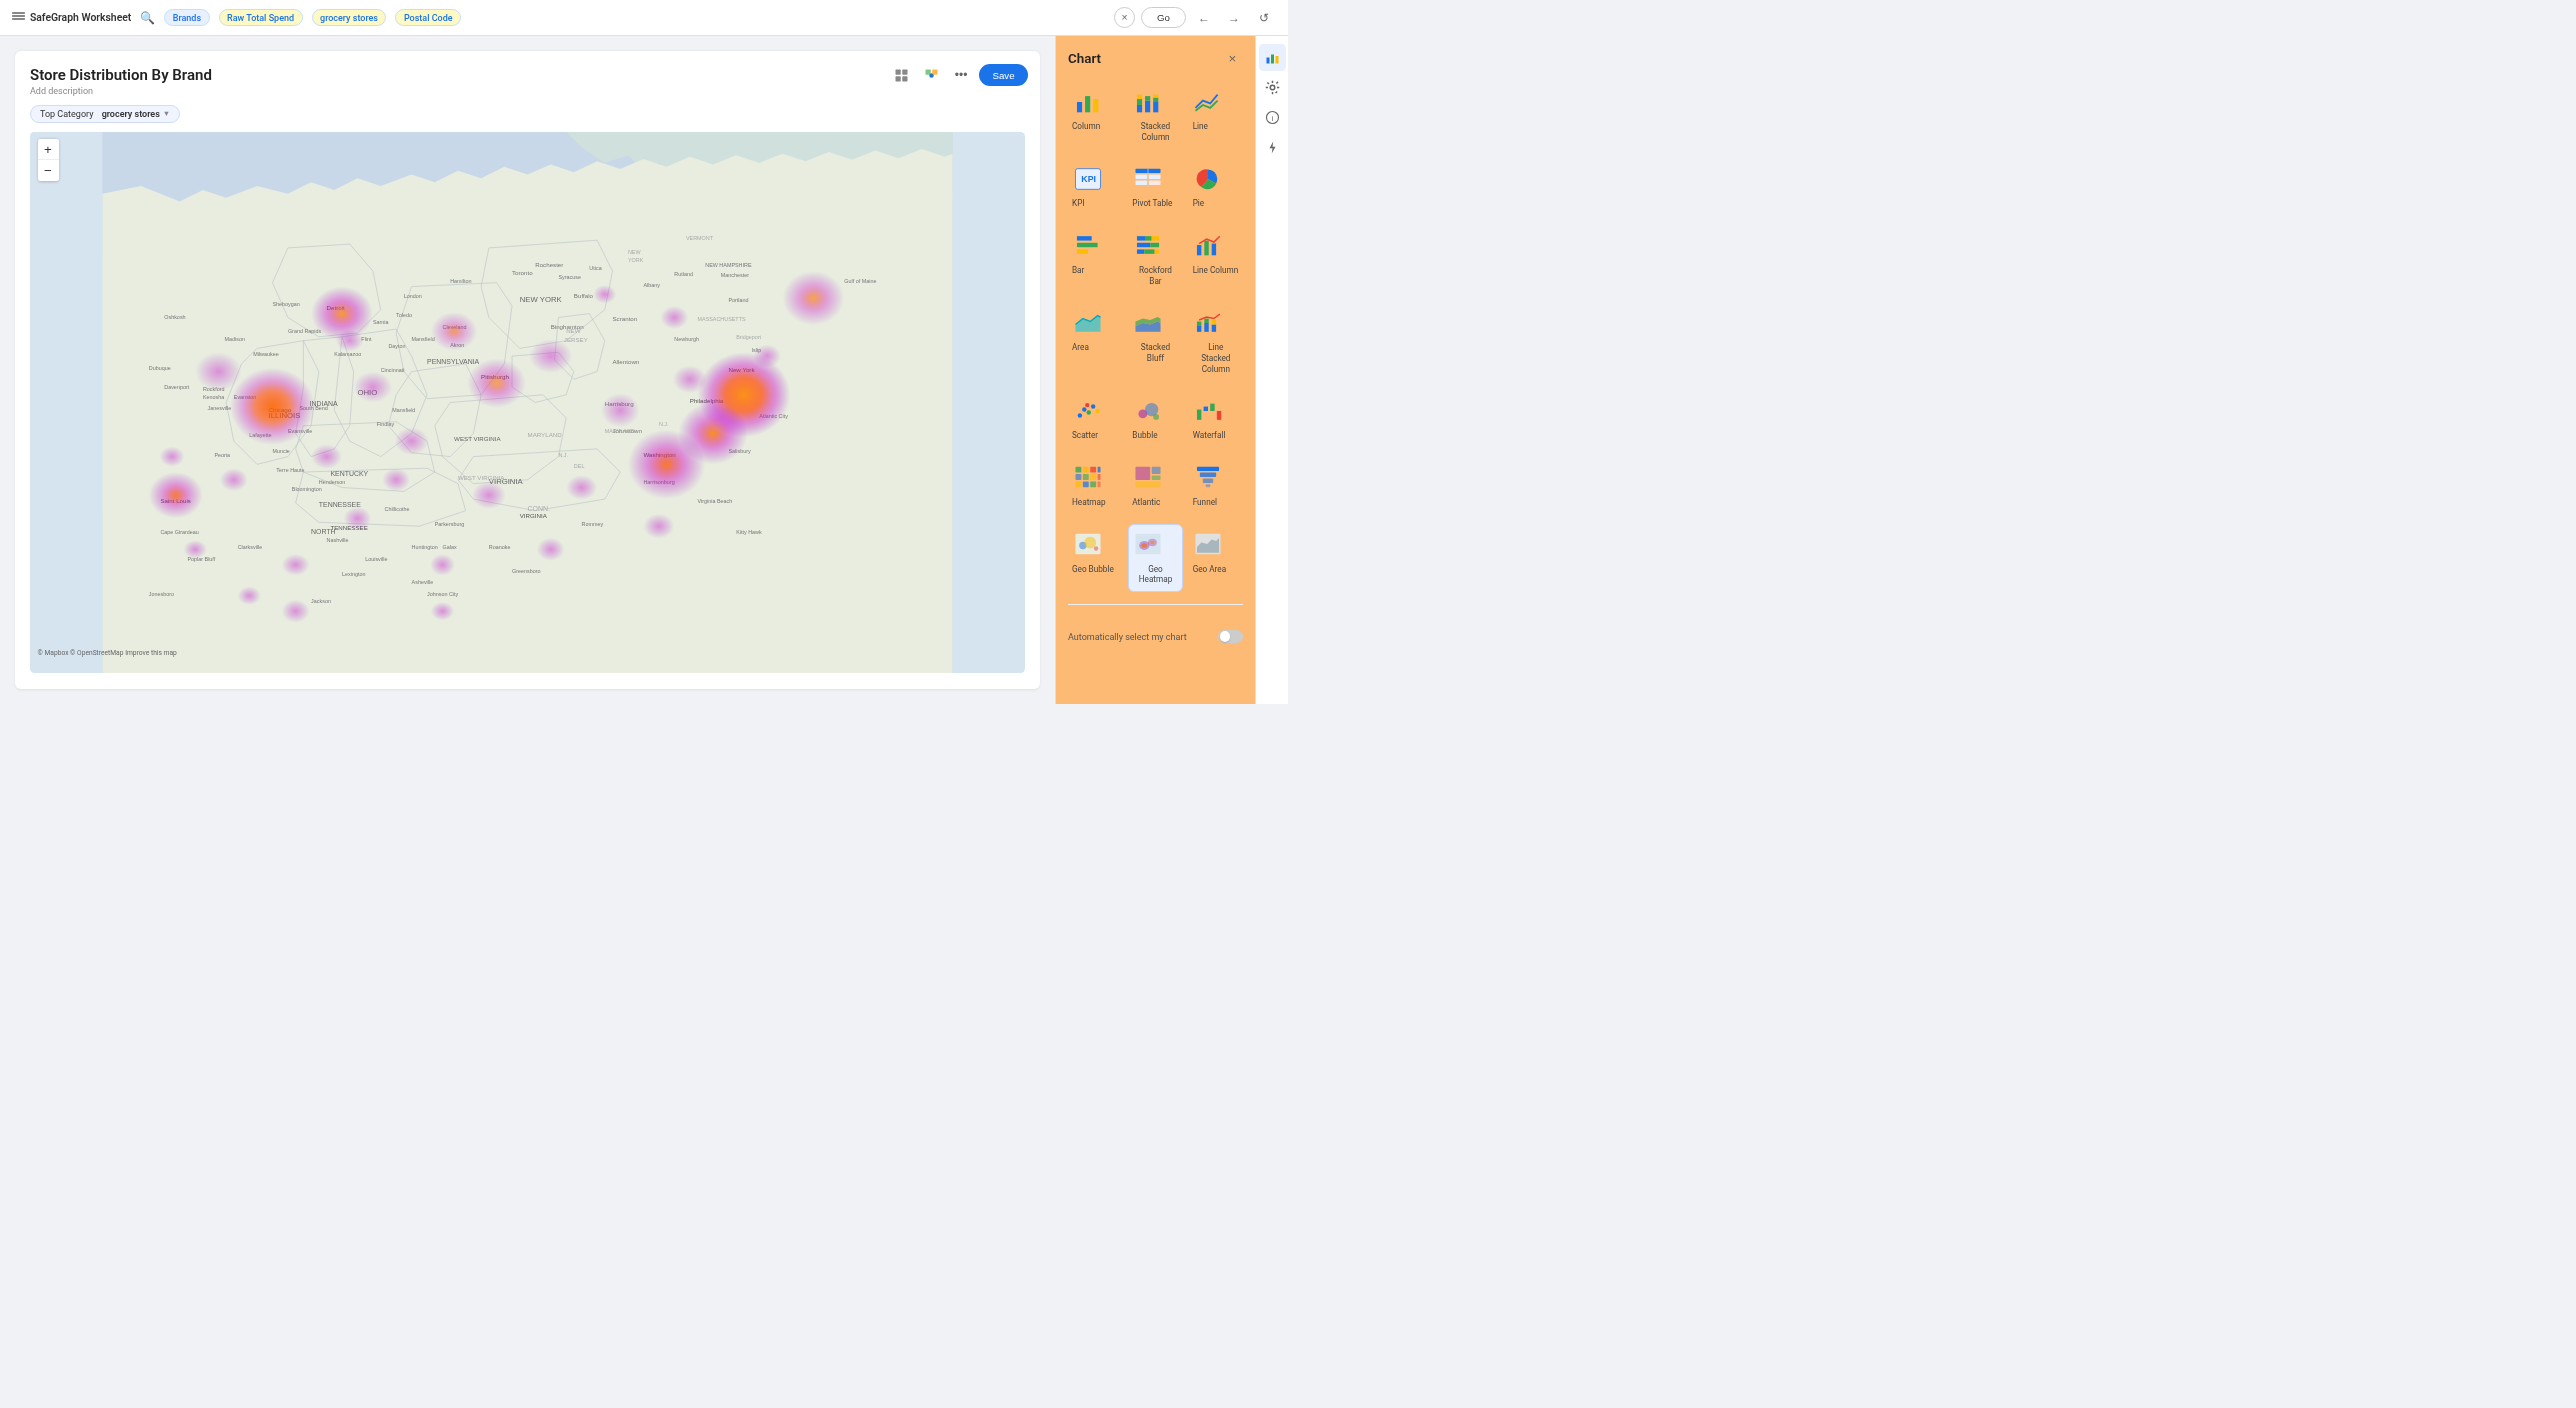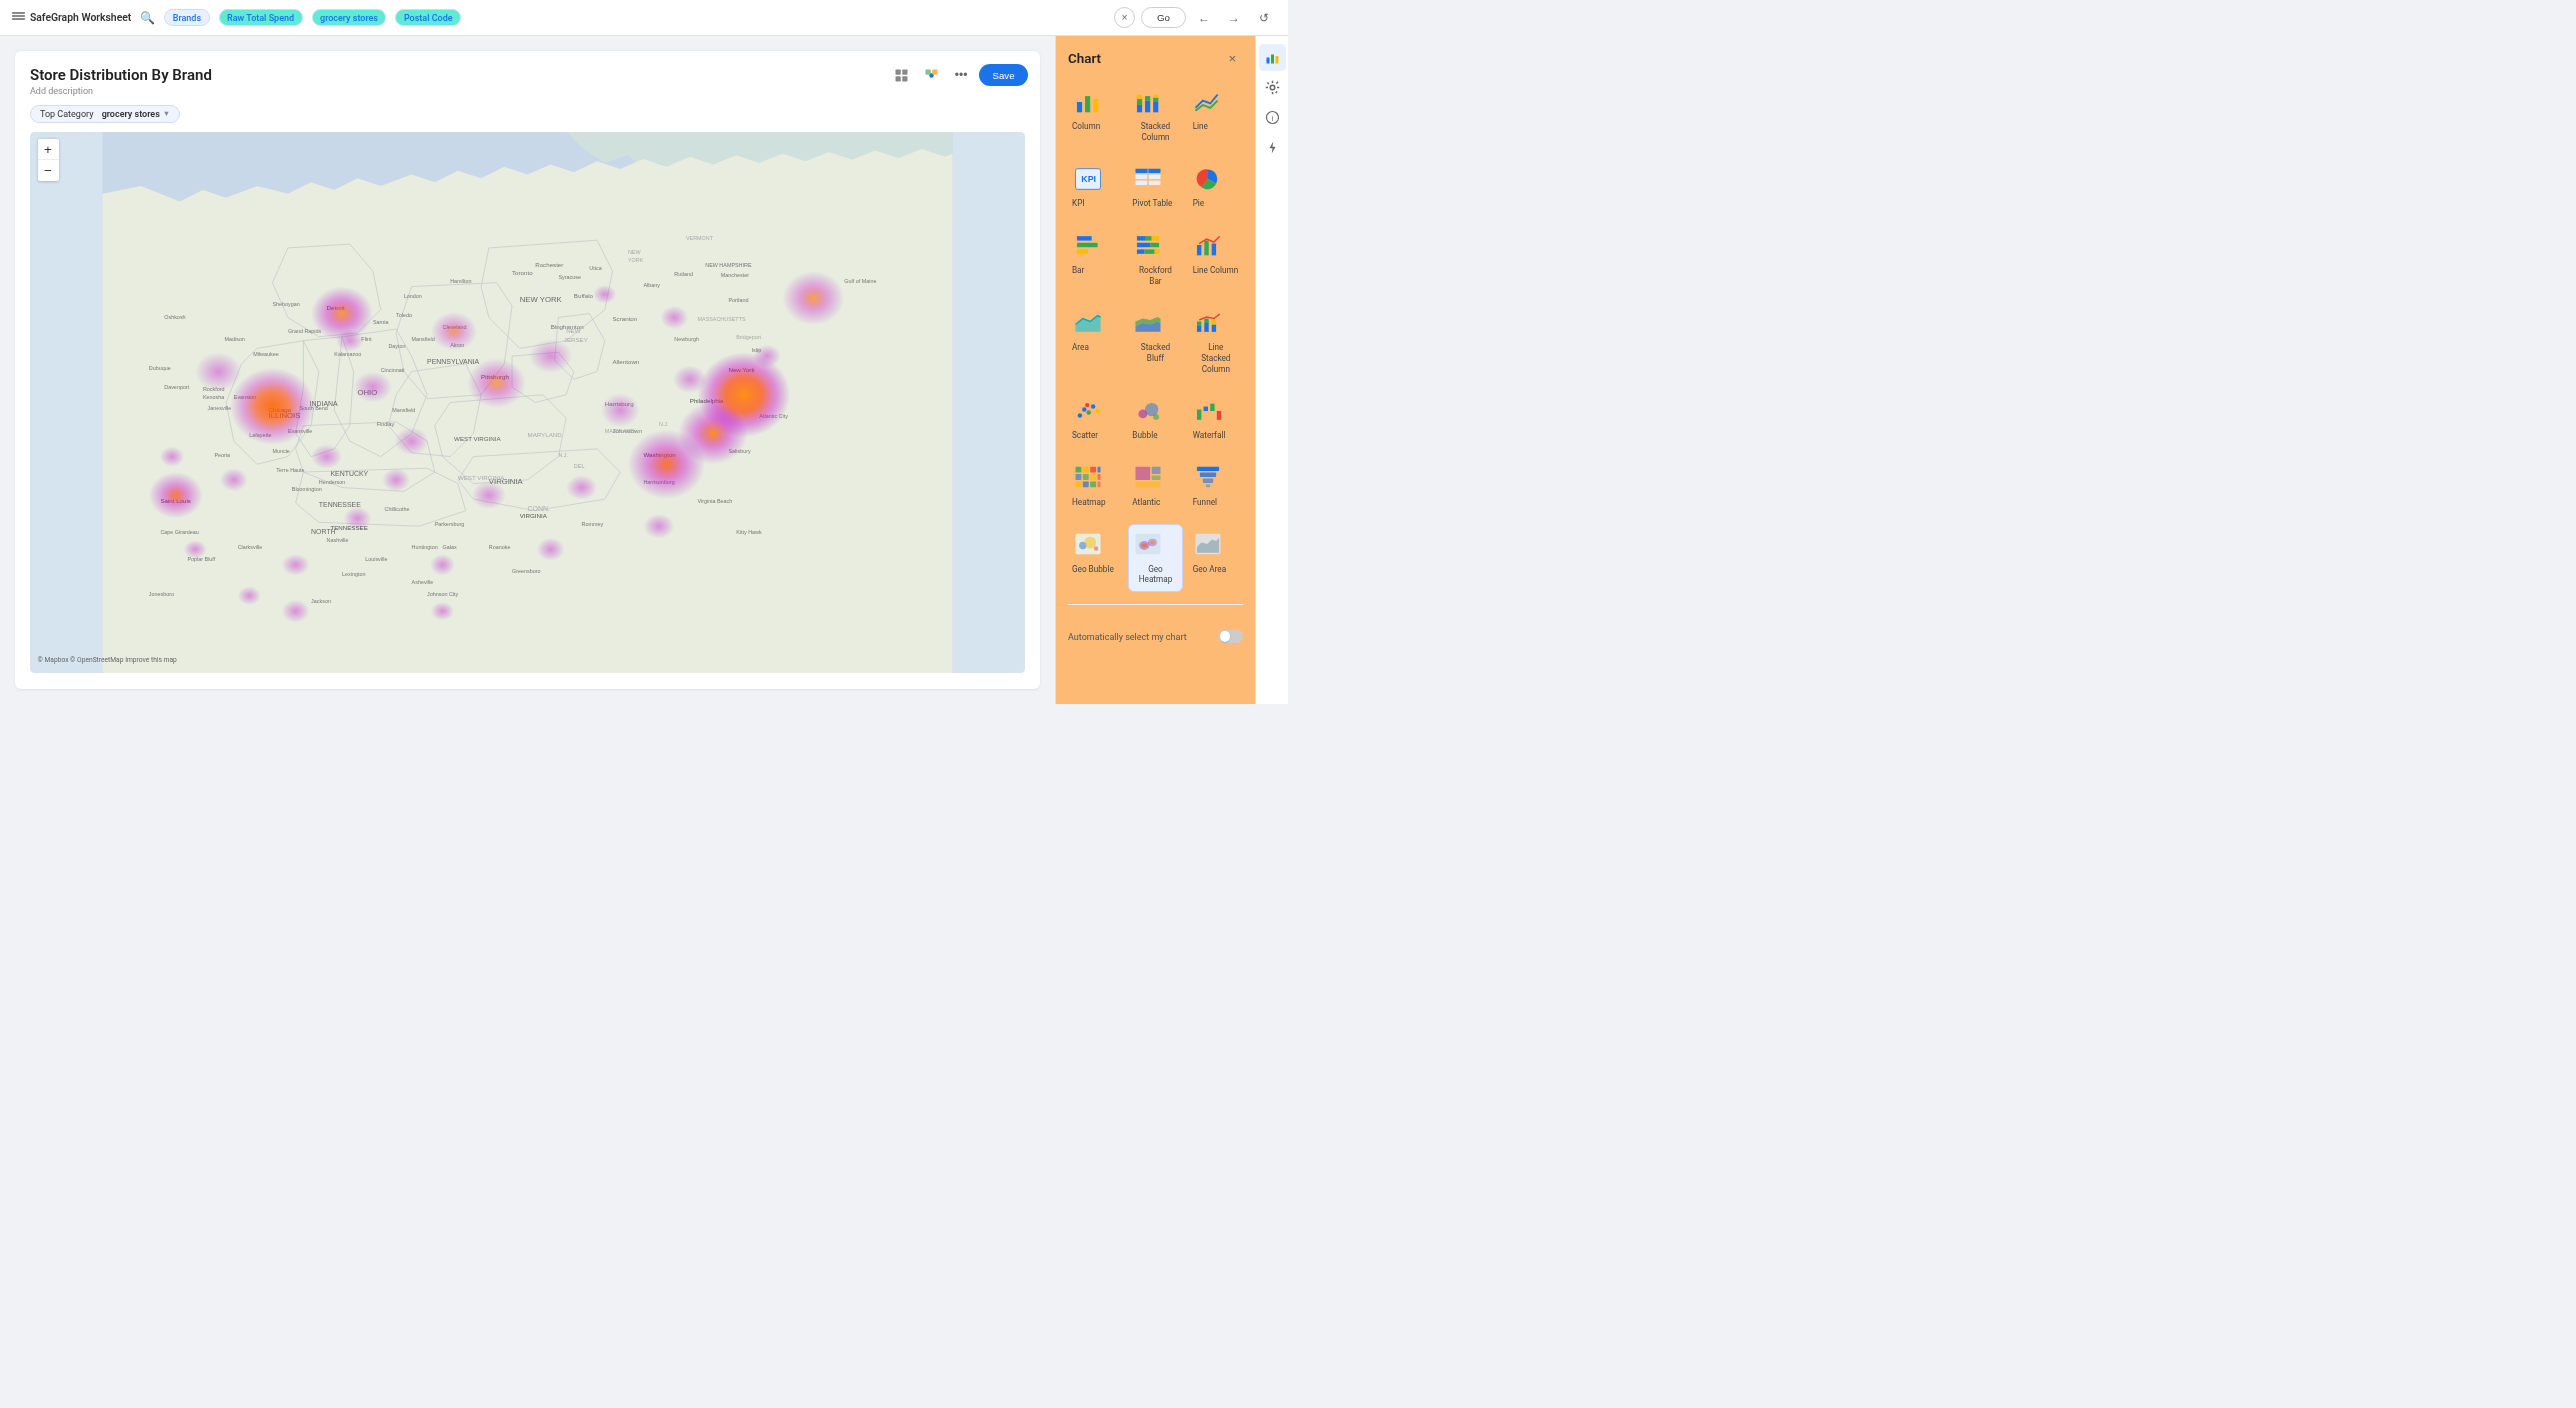--- a/index.html
+++ b/index.html
@@ -4,21 +4,21 @@
   <style>
     * { box-sizing: border-box; margin: 0; padding: 0; }
     body { font-family: -apple-system, BlinkMacSystemFont, 'Segoe UI', Roboto, sans-serif; background: #f0f2f5; width: 1288px; height: 704px; overflow: hidden; font-size: 9.7px; }
 
     
     #topbar { display: flex; align-items: center; background: #fff; border-bottom: 0.7px solid #e0e0e0; height: 36px; padding: 0 12px; gap: 9px; justify-content: flex-end; }
     #topbar .logo { display: flex; align-items: center; gap: 4.5px; font-weight: 600; font-size: 10.4px; color: #333; white-space: nowrap; }
     #topbar .logo-icon { width: 13.4px; height: 10.4px; display: flex; flex-direction: column; gap: 1.5px; }
     #topbar .logo-icon span { display: block; background: #888; height: 1.5px; border-radius: 0.7px; }
     #topbar .search-icon { color: #888; font-size: 12px; }
-    .tag { background: #5eead4; color: #1a73e8; border: 0.7px solid #c5dffa; border-radius: 12px; padding: 2.2px 7.5px; font-size: 9px; font-weight: 500; cursor: pointer; white-space: nowrap; }
+    .tag { background: #fef9c3; color: #1a73e8; border: 0.7px solid #c5dffa; border-radius: 12px; padding: 2.2px 7.5px; font-size: 9px; font-weight: 500; cursor: pointer; white-space: nowrap; }
     .tag.dark { background: #e8f0fe; }
     .topbar-right { margin-left: auto; display: flex; align-items: center; gap: 6px; }
     .clear-btn { width: 21px; height: 21px; border-radius: 50%; border: 0.7px solid #ccc; background: #fff; cursor: pointer; display: flex; align-items: center; justify-content: center; font-size: 10.4px; color: #666; }
     .go-btn { background: #fff; border: 0.7px solid #ccc; border-radius: 15px; padding: 3.7px 15px; font-size: 9.7px; cursor: pointer; font-weight: 500; color: #333; }
     .nav-btn { width: 24px; height: 24px; border: none; background: none; cursor: pointer; color: #666; font-size: 12px; display: flex; align-items: center; justify-content: center; }
 
     
     #main { display: flex; height: calc(704px - 36px); }
     #content { flex: 1; padding: 15px; overflow: hidden; }
     #right-panel { width: 233px; background: #fdba74; border-left: 0.7px solid #e0e0e0; display: flex; flex-direction: direction; }
@@ -42,21 +42,21 @@
 
     
     .map-zoom { position: absolute; top: 7.5px; left: 7.5px; z-index: 10; display: flex; flex-direction: column; background: #fff; border-radius: 3px; box-shadow: 0 0.7px 3px rgba(0,0,0,0.2); overflow: hidden; }
     .map-zoom button { width: 21px; height: 21px; border: none; background: #fff; cursor: pointer; font-size: 13.4px; color: #333; border-bottom: 0.7px solid #eee; }
     .map-zoom button:last-child { border-bottom: none; }
 
     
     .map-svg { width: 100%; height: 100%; }
 
     
-    .map-attr { position: absolute; bottom: 9px; left: 7.5px; font-size: 6.7px; color: #666; }
+    .map-attr { position: absolute; bottom: 16px; left: 7.5px; font-size: 6.7px; color: #666; }
 
     
     .chart-panel-header { display: flex; align-items: center; justify-content: space-between; margin-bottom: 12px; }
     .chart-panel-title { font-size: 13.4px; font-weight: 600; color: #222; }
     .chart-close-btn { width: 21px; height: 21px; border: none; background: none; cursor: pointer; font-size: 13.4px; color: #666; display: flex; align-items: center; justify-content: center; border-radius: 3px; }
 
     
     .chart-grid { display: grid; grid-template-columns: repeat(3, 1fr); gap: 9px 6px; }
     .chart-item { display: flex; flex-direction: column; align-items: flex-start; gap: 6px; cursor: pointer; padding: 6px 3px; border-radius: 6px; border: 1.5px solid transparent; }
     .chart-item.selected { background: #e8f0fe; border-color: #c5d5f8; }

